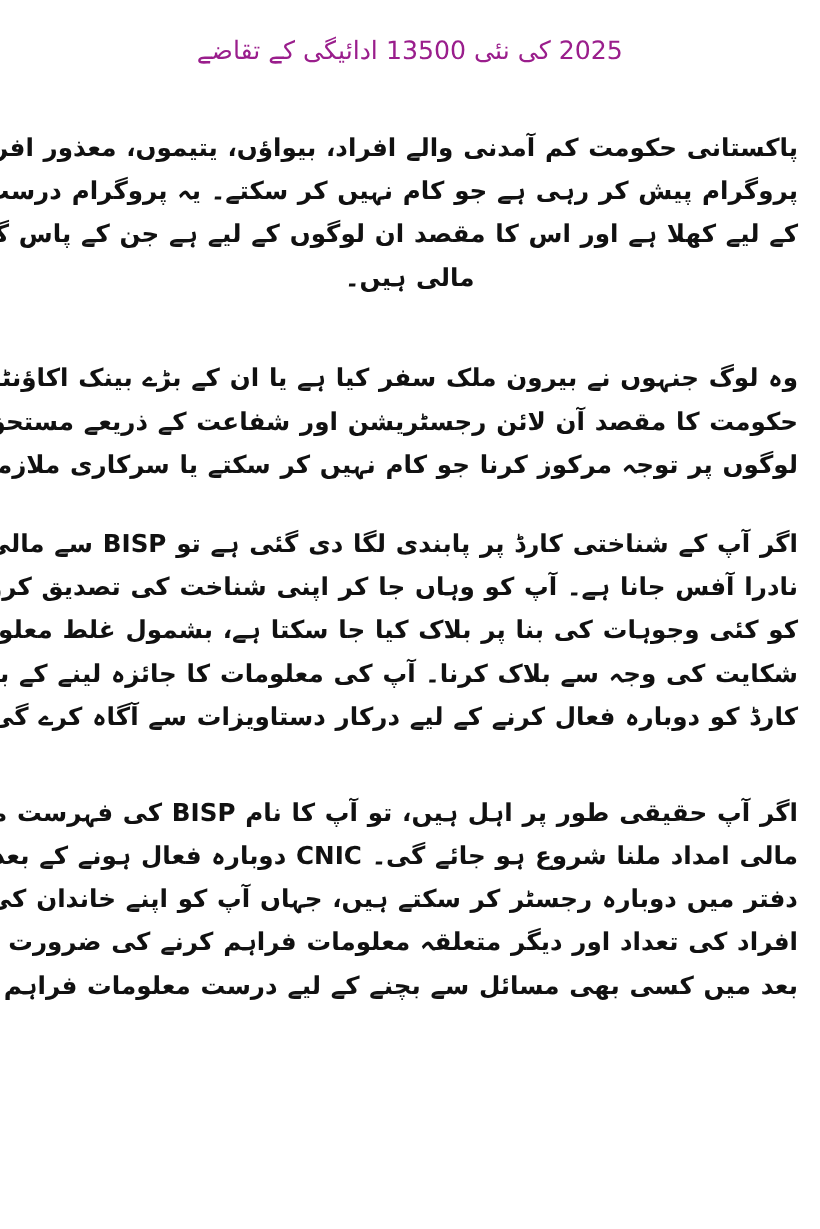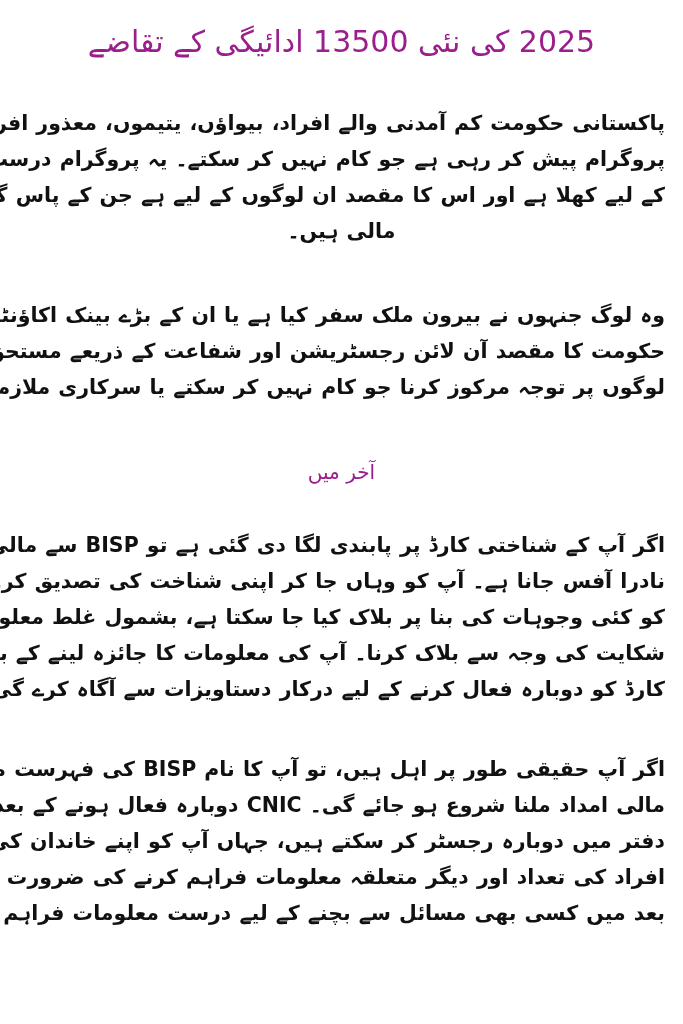--- a/index.html
+++ b/index.html
@@ -18,21 +18,21 @@
       position: relative;
       width: 683px;
       height: 1024px;
       box-sizing: border-box;
       padding: 0 18px;
       direction: rtl;
     }
     .heading {
       color: #9a1e8c;
       text-align: center;
-      font-size: 30px;
+      font-size: 21px;
       line-height: 30px;
       margin: 0;
       font-weight: normal;
     }
     .title { padding-top: 27px; height: 40px; }
     .para {
       text-align: center;
       font-size: 20.5px;
       line-height: 36px;
       margin: 0;
@@ -58,21 +58,20 @@
     <span class="line">کے لیے کھلا ہے اور اس کا مقصد ان لوگوں کے لیے ہے جن کے پاس گاڑی یا زمین جیسے قیمتی اثاثے</span>
     <span class="line">مالی ہیں۔</span>
   </p>
 
   <p class="para p2">
     <span class="line">وہ لوگ جنہوں نے بیرون ملک سفر کیا ہے یا ان کے بڑے بینک اکاؤنٹس ہیں وہ اہل نہیں ہیں۔</span>
     <span class="line">حکومت کا مقصد آن لائن رجسٹریشن اور شفاعت کے ذریعے مستحق افراد تک پہنچنے کا مقصد ہے، ان</span>
     <span class="line">لوگوں پر توجہ مرکوز کرنا جو کام نہیں کر سکتے یا سرکاری ملازمتوں میں قریبی رشتہ دار ہیں۔</span>
   </p>
 
-  <h2 class="heading sub">آخر میں</h2>
 
   <p class="para p3">
     <span class="line">اگر آپ کے شناختی کارڈ پر پابندی لگا دی گئی ہے تو BISP سے مالی مدد حاصل کرنے کا پہلا قدم</span>
     <span class="line">نادرا آفس جانا ہے۔ آپ کو وہاں جا کر اپنی شناخت کی تصدیق کروانے کی ضرورت ہوگی۔ CNIC</span>
     <span class="line">کو کئی وجوہات کی بنا پر بلاک کیا جا سکتا ہے، بشمول غلط معلومات، بائیو میٹرکس کے ساتھ مسائل، یا</span>
     <span class="line">شکایت کی وجہ سے بلاک کرنا۔ آپ کی معلومات کا جائزہ لینے کے بعد، نادرا کی ٹیم آپ کو آپ کے</span>
     <span class="line">کارڈ کو دوبارہ فعال کرنے کے لیے درکار دستاویزات سے آگاہ کرے گی۔</span>
   </p>
 
   <p class="para p4">

